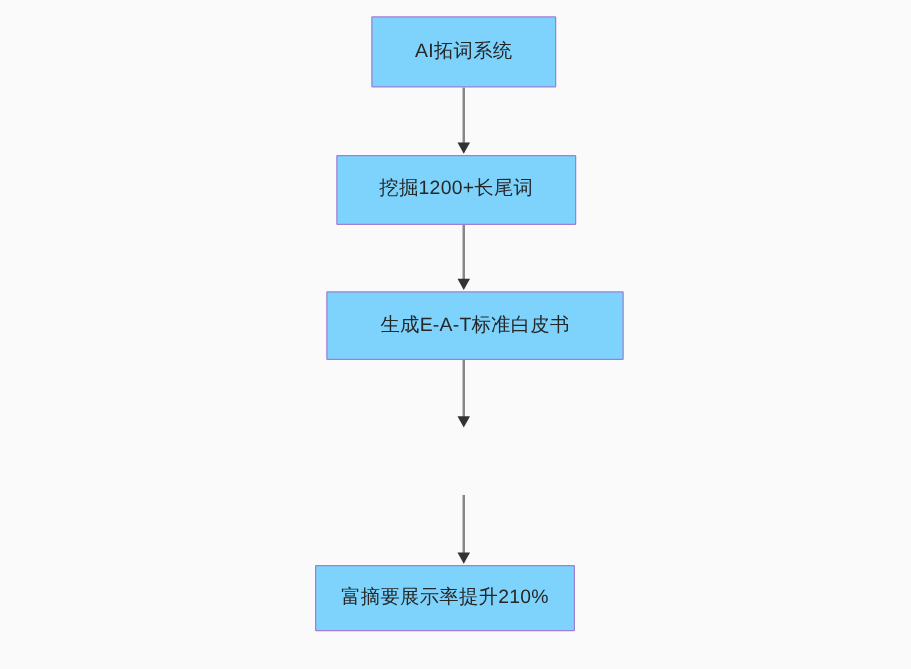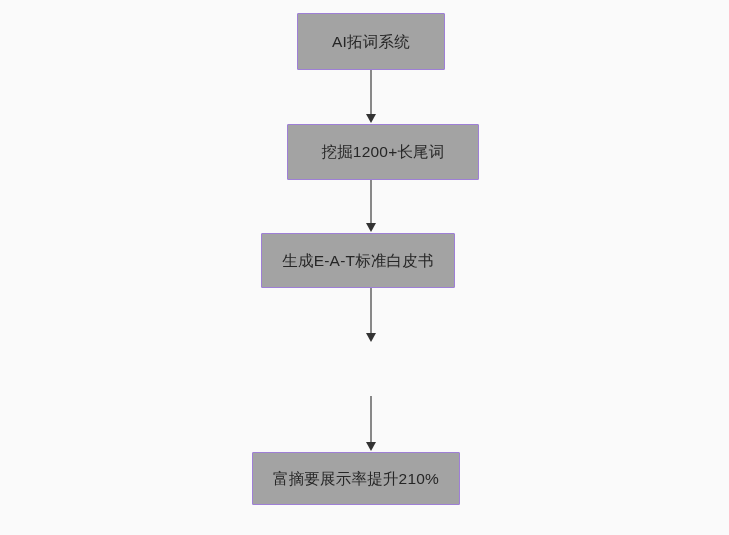--- a/index.html
+++ b/index.html
@@ -14,21 +14,21 @@
     overflow: hidden;
   }
   #flowchart {
     position: relative;
     width: 729px;
     height: 535px;
   }
   .node {
     position: absolute;
     box-sizing: border-box;
-    background: #a3a3a3;
+    background: #7dd3fc;
     border: 1.4px solid #9e7fd6;
     border-radius: 1px;
     display: flex;
     align-items: center;
     justify-content: center;
     color: #262626;
     font-size: 15.5px;
     line-height: 1;
     letter-spacing: 0.2px;
     white-space: nowrap;
@@ -65,25 +65,25 @@
   <div class="edge" style="left:370px; top:288px; height:46px;"></div>
   <div class="arrowhead" style="left:365.5px; top:333px;"></div>
 
   <div class="edge" style="left:370px; top:396px; height:47px;"></div>
   <div class="arrowhead" style="left:365.5px; top:442px;"></div>
 
   <div class="node" style="left:297px; top:13px; width:148px; height:57px;">
     <span class="node-label">AI拓词系统</span>
   </div>
 
-  <div class="node" style="left:287px; top:124px; width:192px; height:56px;">
+  <div class="node" style="left:269px; top:124px; width:192px; height:56px;">
     <span class="node-label">挖掘1200+长尾词</span>
   </div>
 
-  <div class="node" style="left:261px; top:233px; width:194px; height:55px;">
+  <div class="node" style="left:261px; top:233px; width:238px; height:55px;">
     <span class="node-label">生成E-A-T标准白皮书</span>
   </div>
 
 
   <div class="node" style="left:252px; top:452px; width:208px; height:53px;">
     <span class="node-label">富摘要展示率提升210%</span>
   </div>
 
 </div>
 

